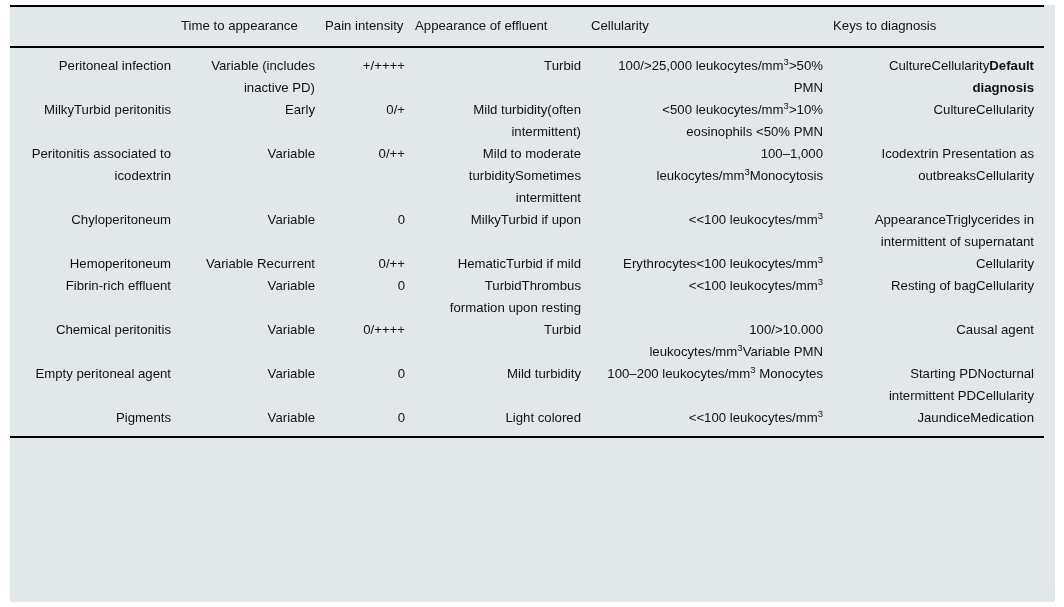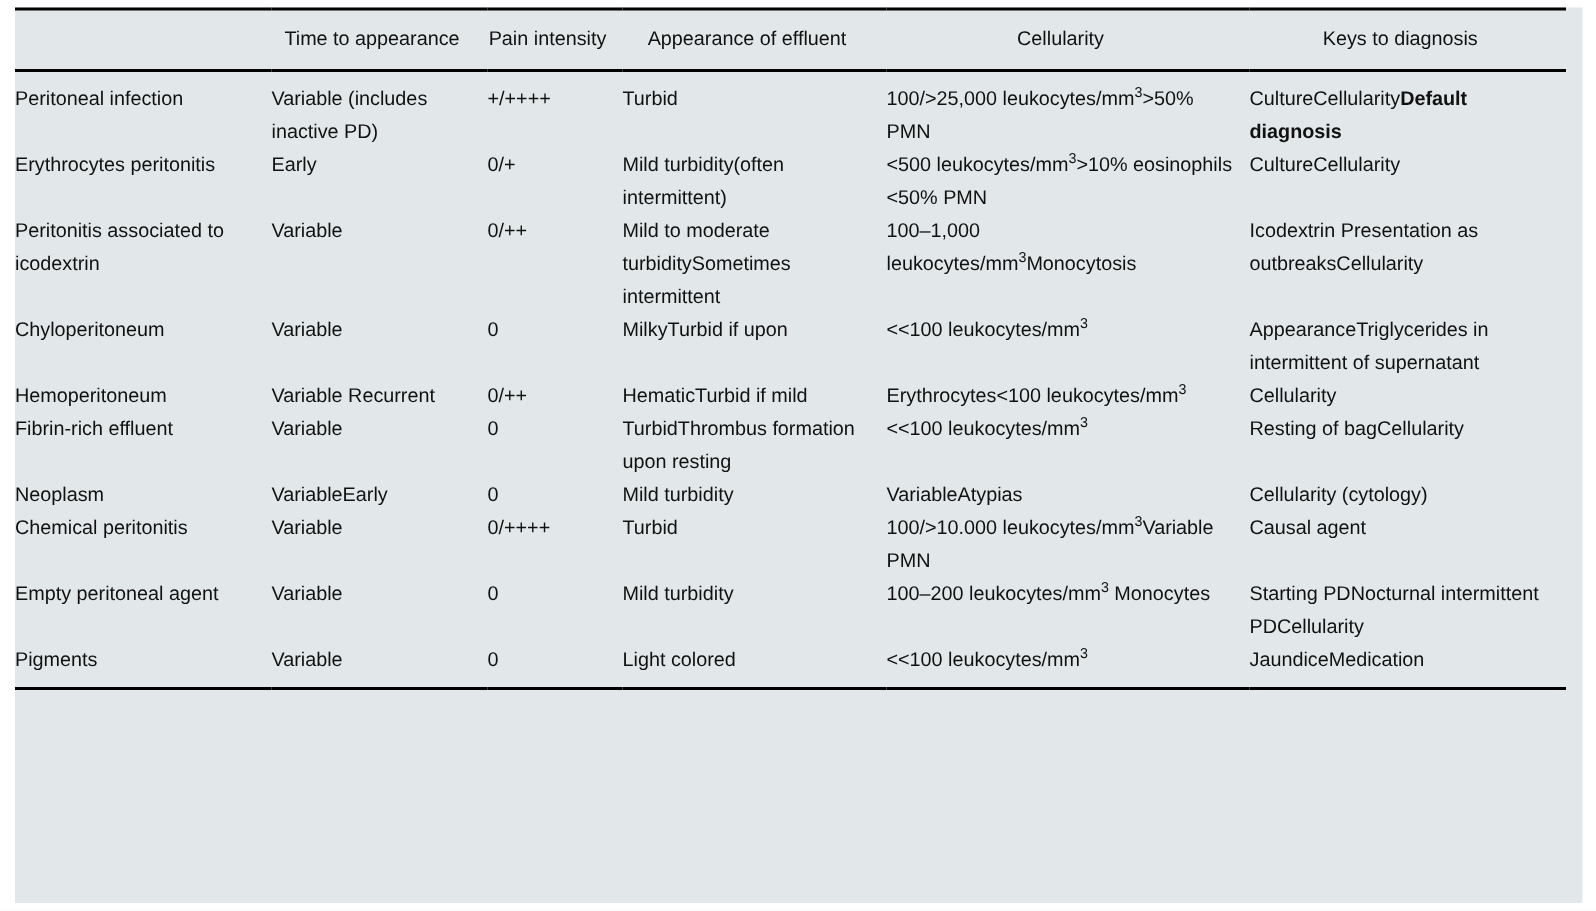--- a/index.html
+++ b/index.html
@@ -19,30 +19,30 @@
     position: absolute;
     left: 0px; top: 0px;
     width: 1034px;
     border-collapse: collapse;
     font-size: 13.2px;
     color: #111111;
     line-height: 22px;
   }
   table.dx thead th {
     font-weight: normal;
-    text-align: center;
+    text-align: left;
     vertical-align: top;
     padding: 8px 10px 9px 0;
     border-top: 2.2px solid #000;
     border-bottom: 2.2px solid #000;
   }
   table.dx tbody td {
-    text-align: left;
+    text-align: right;
     vertical-align: top;
-    padding: 0 10px 0 0;
+    padding: 0 10px 0 16px;
     border: 0;
     margin-top: 28px;
   }
   table.dx tbody tr:first-child td { padding-top: 7px; }
   table.dx tbody tr:last-child td  { padding-bottom: 7px; }
   table.dx tbody tr:last-child     { border-bottom: 2.2px solid #000; }
 
   
   col.c-cond { width: 171px; }
   col.c-time { width: 144px; }
@@ -81,21 +81,21 @@
     <tbody id="tbody">
         <tr>
           <td class="first">Peritoneal infection</td>
           <td>Variable (includes inactive PD)</td>
           <td>+/++++</td>
           <td>Turbid</td>
           <td>100/&gt;25,000 leukocytes/mm<sup>3</sup>&gt;50% PMN</td>
           <td>CultureCellularity<b class="em">Default diagnosis</b></td>
         </tr>
         <tr>
-          <td class="first">Erythrocytes peritonitis</td>
+          <td class="first">MilkyTurbid peritonitis</td>
           <td>Early</td>
           <td>0/+</td>
           <td>Mild turbidity(often intermittent)</td>
           <td>&lt;500 leukocytes/mm<sup>3</sup>&gt;10% eosinophils &lt;50% PMN</td>
           <td>CultureCellularity</td>
         </tr>
         <tr>
           <td class="first">Peritonitis associated to icodextrin</td>
           <td>Variable</td>
           <td>0/++</td>
@@ -121,28 +121,20 @@
         </tr>
         <tr>
           <td class="first">Fibrin-rich effluent</td>
           <td>Variable</td>
           <td>0</td>
           <td>TurbidThrombus formation upon resting</td>
           <td>&lt;&lt;100 leukocytes/mm<sup>3</sup></td>
           <td>Resting of bagCellularity</td>
         </tr>
         <tr>
-          <td class="first">Neoplasm</td>
-          <td>VariableEarly</td>
-          <td>0</td>
-          <td>Mild turbidity</td>
-          <td>VariableAtypias</td>
-          <td>Cellularity (cytology)</td>
-        </tr>
-        <tr>
           <td class="first">Chemical peritonitis</td>
           <td>Variable</td>
           <td>0/++++</td>
           <td>Turbid</td>
           <td>100/&gt;10.000 leukocytes/mm<sup>3</sup>Variable PMN</td>
           <td>Causal agent</td>
         </tr>
         <tr>
           <td class="first">Empty peritoneal agent</td>
           <td>Variable</td>

